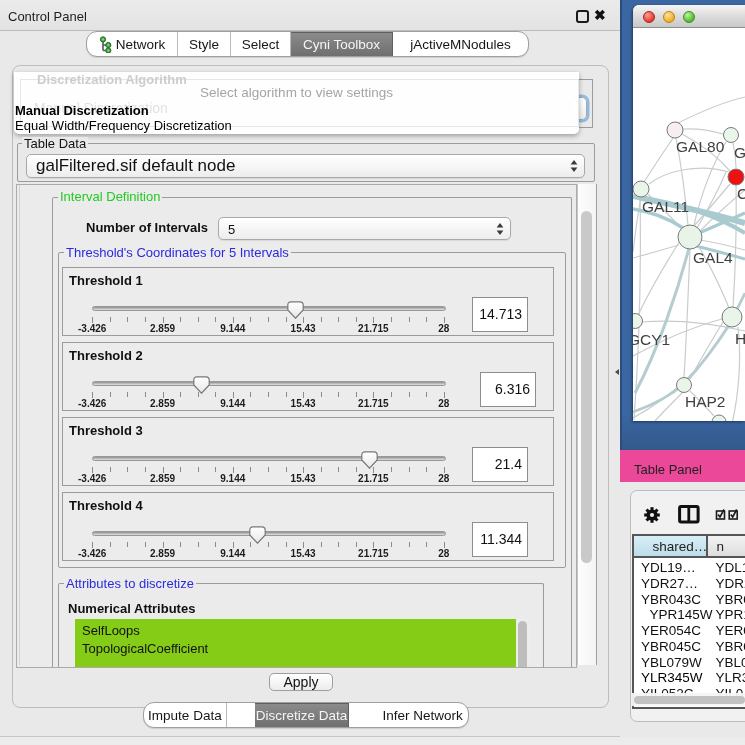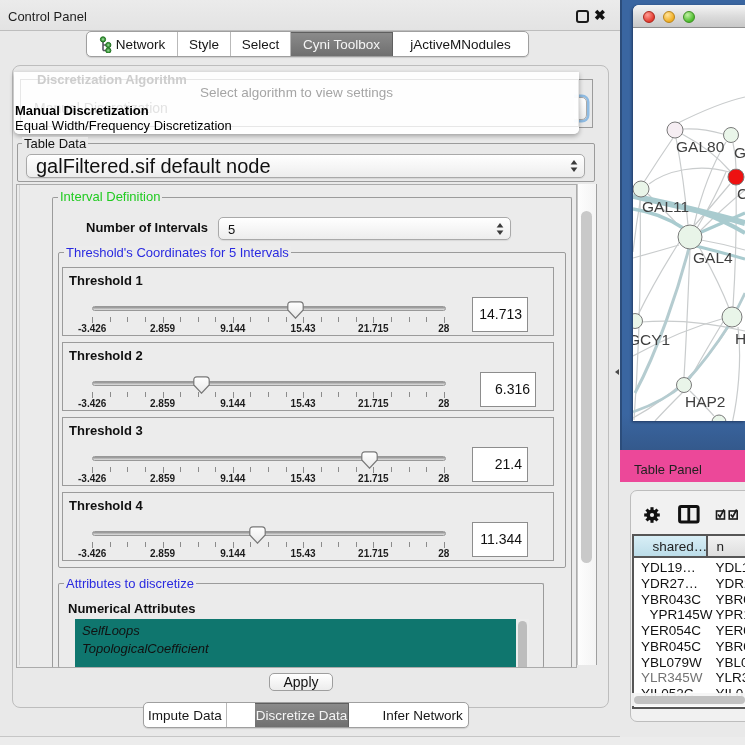--- a/index.html
+++ b/index.html
@@ -7,49 +7,49 @@
        font-family:"Liberation Sans",sans-serif;overflow:hidden;}
   .abs{position:absolute;}
   
   #titlebar{left:0;top:0;width:620px;height:30px;
     background:linear-gradient(#ebebeb,#e3e3e3);
     border-bottom:1px solid #bdbdbd;}
   #titlebar .t{position:absolute;left:8px;top:9px;font-size:13px;color:#1e1e1e;text-align:center;}
   #btn-sq{left:576px;top:10px;width:9px;height:9px;border:2px solid #1a1a1a;border-radius:3px;}
   #btn-x{left:594px;top:6.5px;font-size:14px;font-weight:bold;color:#111;}
   
-  .seg{background:#fff;border:1px solid #9f9f9f;border-radius:5px;
+  .seg{background:#fff;border:1px solid #9f9f9f;border-radius:11px;
        display:flex;align-items:center;box-shadow:0 1px 1px rgba(0,0,0,0.12);}
   .seg .s{height:100%;display:flex;align-items:center;justify-content:center;
           font-size:13.5px;color:#161616;border-right:1px solid #b9b9b9;box-sizing:border-box;}
   .seg .s:last-child{border-right:none;}
   .seg .sel{background:linear-gradient(#8c8c8c,#6f6f6f);color:#f5f5f5;border-right:1px solid #606060;box-shadow:inset 0 1px 0 #5f5f5f;}
   
   #outerpanel{left:12px;top:65px;width:595px;height:641px;background:#e9e9e9;
     border:1px solid #bdbdbd;border-radius:8px;}
   .groupbox{position:absolute;border:1px solid #9b9b9b;border-radius:2px;}
   .grouptitle{position:absolute;font-size:13px;background:#e9e9e9;padding:0 2px;line-height:13px;}
   .boldlbl{position:absolute;font-size:13px;font-weight:bold;color:#101010;}
   
   .combo{position:absolute;background:linear-gradient(#ffffff,#ededed);
     border:1px solid #a9a9a9;border-radius:5px;box-shadow:0 1px 1px rgba(0,0,0,0.08);}
-  .combo .txt{position:absolute;left:9px;top:50%;transform:translateY(-50%);font-size:20px;color:#111;}
+  .combo .txt{position:absolute;left:9px;top:50%;transform:translateY(-50%);font-size:17px;color:#111;}
   .combo .arr2{position:absolute;right:6px;top:50%;transform:translateY(-50%);}
   
   .thbox{position:absolute;left:62px;width:490px;height:67px;border:1px solid #9b9b9b;background:#ececec;}
   .thbox .title{position:absolute;left:6px;top:5px;font-size:13px;font-weight:bold;color:#101010;}
   .valbox{position:absolute;background:#fff;border:1px solid #8d8d8d;
     font-size:14px;color:#111;text-align:right;}
   .track{position:absolute;height:5px;border-radius:2.5px;
     background:linear-gradient(#8f8f8f,#e2e2e2);border:1px solid #989898;box-sizing:border-box;}
   .thumb{position:absolute;width:17px;height:18px;}
   .tick{position:absolute;width:1px;height:5px;background:#8b8b8b;top:0;}
   .slbl{position:absolute;font-size:10px;font-weight:bold;color:#1c1c1c;top:6px;transform:translateX(-50%);}
   
-  #numlist{left:75px;top:619px;width:441px;height:48px;background:#0f766e;padding-top:3px;box-sizing:border-box;font-style:italic;}
+  #numlist{left:75px;top:619px;width:441px;height:48px;background:#84cc16;padding-top:3px;box-sizing:border-box;}
   #numlist div{font-size:13px;color:#111;padding-left:7px;height:18px;line-height:18px;}
   
   #bluepanel{left:620px;top:0;width:125px;height:450px;background:linear-gradient(#3a66a1 92%,#34598c);border-left:2px solid #2c4d7b;box-sizing:border-box;}
   #netwin{left:633px;top:5px;width:112px;height:416px;background:#fff;border-radius:6px 0 0 0;
      box-shadow:-1px 1px 3px rgba(0,0,20,0.45);overflow:hidden;}
   #nettitle{position:absolute;left:0;top:0;width:100%;height:22px;
      background:linear-gradient(#f5f5f5 0%,#dcdcdc 50%,#c8c8c8 100%);border-bottom:1px solid #8e8e8e;}
   .light{position:absolute;top:5.5px;width:10px;height:10px;border-radius:50%;}
   #tablepanelbar{left:620px;top:450px;width:125px;height:32px;background:#ec4899;}
   #tablepanelbar .t{position:absolute;left:14px;top:12px;font-size:13px;color:#222;}
@@ -443,21 +443,21 @@
         <div style="position:absolute;left:7.5px;top:56.0px;font-size:13.5px;color:#111;">YBR043C</div>
         <div style="position:absolute;left:82px;top:56.0px;font-size:13.5px;color:#111;">YBR0</div>
         <div style="position:absolute;left:16px;top:71.8px;font-size:13.5px;color:#111;">YPR145W</div>
         <div style="position:absolute;left:82px;top:71.8px;font-size:13.5px;color:#111;">YPR1</div>
         <div style="position:absolute;left:7.5px;top:87.6px;font-size:13.5px;color:#111;">YER054C</div>
         <div style="position:absolute;left:82px;top:87.6px;font-size:13.5px;color:#111;">YER0</div>
         <div style="position:absolute;left:7.5px;top:103.3px;font-size:13.5px;color:#111;">YBR045C</div>
         <div style="position:absolute;left:82px;top:103.3px;font-size:13.5px;color:#111;">YBR0</div>
         <div style="position:absolute;left:7.5px;top:119.1px;font-size:13.5px;color:#111;">YBL079W</div>
         <div style="position:absolute;left:82px;top:119.1px;font-size:13.5px;color:#111;">YBL0</div>
-        <div style="position:absolute;left:7.5px;top:134.9px;font-size:13.5px;color:#737373;">YLR345W</div>
+        <div style="position:absolute;left:7.5px;top:134.9px;font-size:13.5px;color:#000000;">YLR345W</div>
         <div style="position:absolute;left:82px;top:134.9px;font-size:13.5px;color:#111;">YLR3</div>
         <div style="position:absolute;left:7.5px;top:150.7px;font-size:13.5px;color:#111;">YIL052C</div>
         <div style="position:absolute;left:82px;top:150.7px;font-size:13.5px;color:#111;">YIL0</div>
         <div style="position:absolute;left:0;top:157px;width:113px;height:0;"></div>
       </div>
       <div class="abs" style="left:632px;top:693px;width:113px;height:13px;background:rgba(246,246,246,0.95);"></div>
       <div class="abs" style="left:634px;top:696px;width:111px;height:8px;background:#c2c2c2;border-radius:4px;"></div>
       <div class="abs" style="left:632px;top:707px;width:113px;height:1.5px;background:#565656;"></div>
     </div>
 

